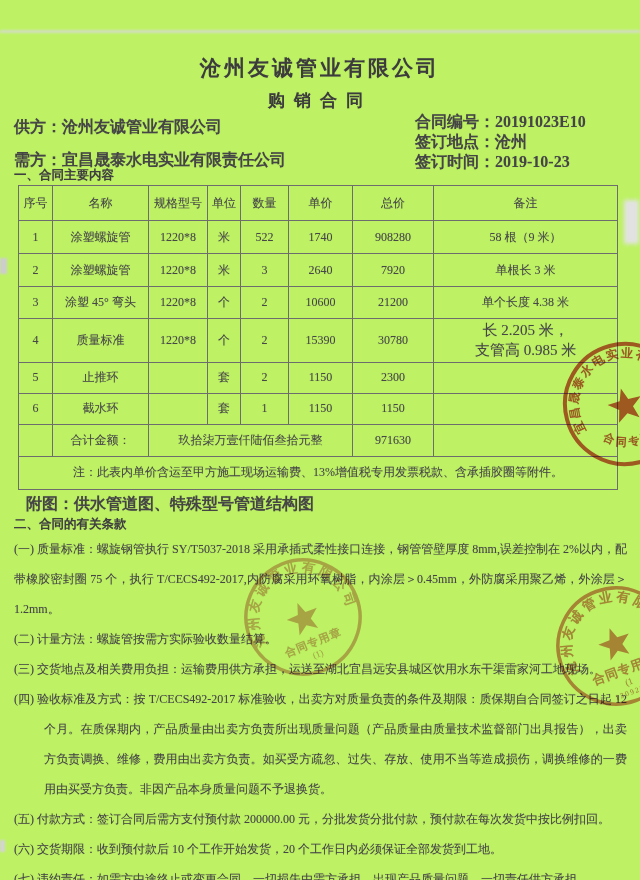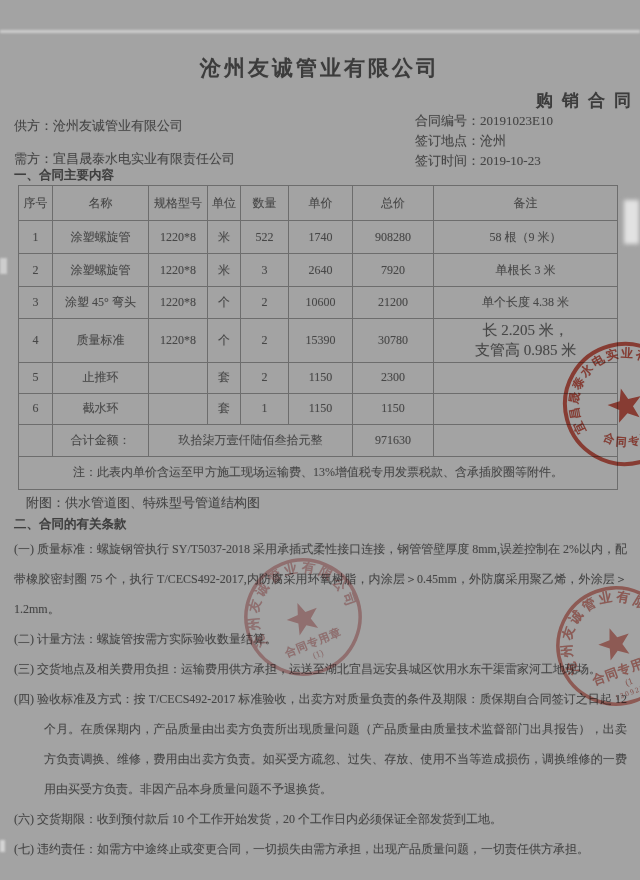--- a/index.html
+++ b/index.html
@@ -1,24 +1,24 @@
 <!DOCTYPE html>
 <html><head>
 <meta charset="utf-8">
 <style>
   html,body{margin:0;padding:0;background:#e9e9e9;}
-  .paper{position:relative;width:640px;height:880px;margin:0 auto;background:#a3a3a3;overflow:hidden;
+  .paper{position:relative;width:640px;height:880px;margin:0 auto;background:#bef264;overflow:hidden;
          font-family:"Liberation Serif","DejaVu Serif",serif;color:#454545;
          text-shadow:0 0 .8px rgba(90,90,90,.35);}
   .abs{position:absolute;}
   .doc-title{left:0;right:0;top:54px;text-align:center;font-size:21px;font-weight:700;
              letter-spacing:3px;color:#3c3c3c;}
-  .doc-subtitle{left:0;right:0;top:89px;text-align:right;font-size:17px;font-weight:700;
+  .doc-subtitle{left:0;right:0;top:89px;text-align:center;font-size:17px;font-weight:700;
                 letter-spacing:9px;color:#3c3c3c;}
-  .meta{font-size:13px;white-space:nowrap;}
+  .meta{font-size:16px;white-space:nowrap;font-weight:bold;}
   .sec-heading{font-size:12.5px;font-weight:700;color:#3f3f3f;white-space:nowrap;}
   table.items{position:absolute;left:18px;top:185px;border-collapse:collapse;table-layout:fixed;
               width:599px;font-size:12px;color:#474747;}
   table.items td,table.items th{border:1px solid #6d6d6d;text-align:center;vertical-align:middle;
               font-weight:400;padding:1px 2px;white-space:pre-line;line-height:1.35;}
   table.items thead th{height:32px;}
   .note-cell{text-align:center;padding:4px 6px !important;white-space:normal !important;}
   .clauses{left:14px;top:534px;width:613px;font-size:12px;line-height:30px;text-align:justify;}
   .clauses p{margin:0;}
   .clauses p.hang{padding-left:30px;text-indent:-30px;}
@@ -149,20 +149,21 @@
   </table>
 
   <div class="abs meta" style="left:14px;top:494px;padding-left:12px;">附图：供水管道图、特殊型号管道结构图</div>
   <div class="abs sec-heading" style="left:14px;top:516px;">二、合同的有关条款</div>
 
   <div class="abs clauses">
     <p>(一) 质量标准：螺旋钢管执行 SY/T5037-2018 采用承插式柔性接口连接，钢管管壁厚度 8mm,误差控制在 2%以内，配带橡胶密封圈 75 个，执行 T/CECS492-2017,内防腐采用环氧树脂，内涂层＞0.45mm，外防腐采用聚乙烯，外涂层＞1.2mm。</p>
     <p>(二) 计量方法：螺旋管按需方实际验收数量结算。</p>
     <p>(三) 交货地点及相关费用负担：运输费用供方承担，运送至湖北宜昌远安县城区饮用水东干渠雷家河工地现场。</p>
     <p class="hang">(四) 验收标准及方式：按 T/CECS492-2017 标准验收，出卖方对质量负责的条件及期限：质保期自合同签订之日起 12 个月。在质保期内，产品质量由出卖方负责所出现质量问题（产品质量由质量技术监督部门出具报告），出卖方负责调换、维修，费用由出卖方负责。如买受方疏忽、过失、存放、使用不当等造成损伤，调换维修的一费用由买受方负责。非因产品本身质量问题不予退换货。</p>
+    <p>(五) 付款方式：签订合同后需方支付预付款 200000.00 元，分批发货分批付款，预付款在每次发货中按比例扣回。</p>
     <p>(六) 交货期限：收到预付款后 10 个工作开始发货，20 个工作日内必须保证全部发货到工地。</p>
     <p>(七) 违约责任：如需方中途终止或变更合同，一切损失由需方承担，出现产品质量问题，一切责任供方承担。</p>
   </div>
 
   <svg class="stamp" style="left:550px;top:329px;opacity:.82;" width="150" height="150" viewBox="0 0 150 150">
     <g fill="#c93a28" stroke="#c93a28" transform="rotate(-15 75 75)">
       <circle cx="75" cy="75" r="60" fill="none" stroke-width="4"></circle>
       <path id="ringA" d="M30.8,91.1 A47,47 0 1 1 119.2,91.1" fill="none" stroke="none"></path>
       <path id="arcA" d="M42.2,99.9 A40,40 0 0 0 107.8,99.9" fill="none" stroke="none"></path>
       <polygon stroke="none" points="75,59 79.4,70.9 92.1,71.4 82.1,79.3 85.6,91.6 75,84.5 64.4,91.6 67.9,79.3 57.9,71.4 70.6,70.9"></polygon>

